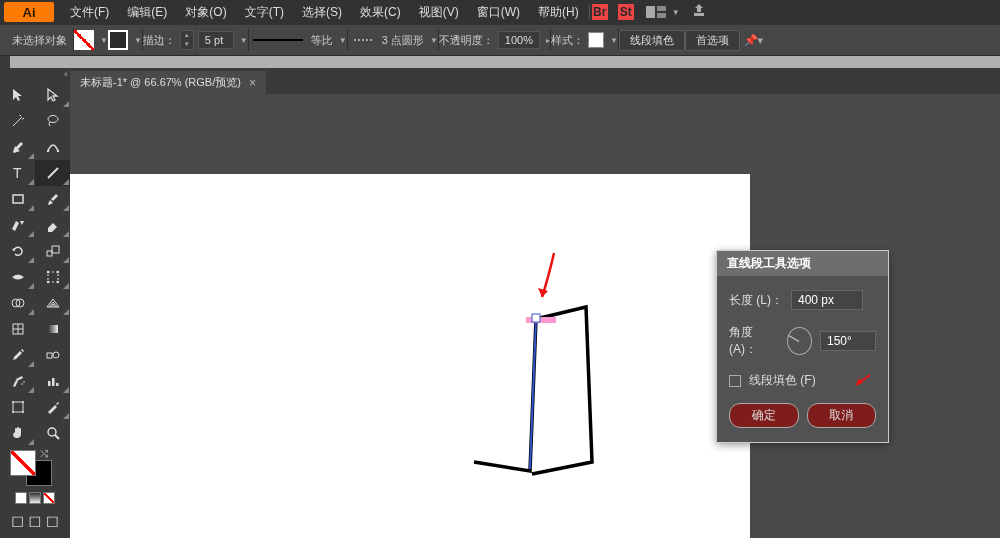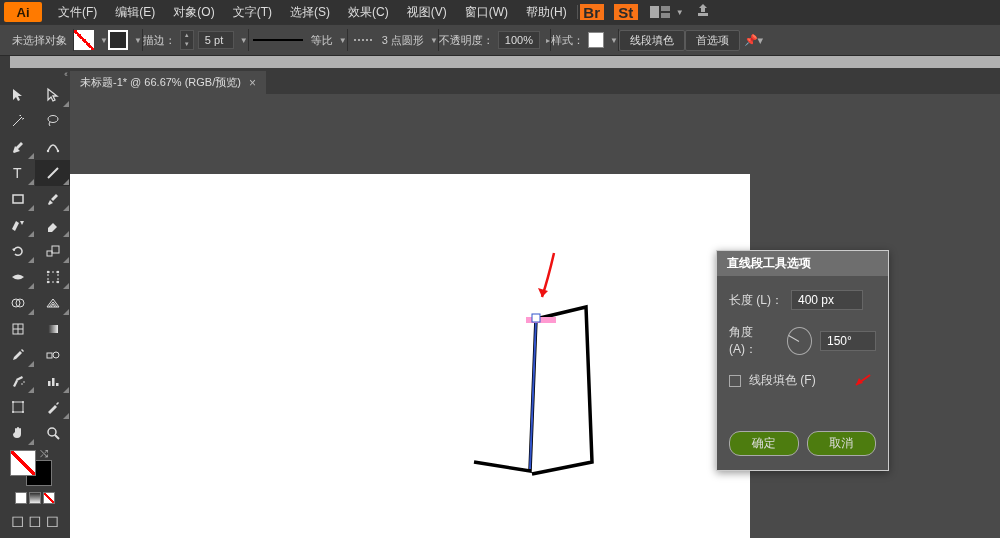--- a/index.html
+++ b/index.html
@@ -1,22 +1,22 @@
 <!DOCTYPE html>
 <html><head>
   <meta charset="utf-8">
   <style>
     * { margin: 0; padding: 0; box-sizing: border-box; font-family: "Microsoft YaHei", sans-serif; }
     body { width: 1000px; height: 538px; background: #b0b0b0; overflow: hidden; position: relative; }
     
     .menubar { height: 24px; background: #323232; display: flex; align-items: center; gap: 2px; padding: 0 4px; }
-    .app-logo { width: 38px; height: 20px; background: #ff7a00; color: #2a1800; font-weight: bold; display: flex; align-items: center; justify-content: center; font-size: 13px; border-radius: 2px; margin-right: 6px; }
+    .app-logo { width: 50px; height: 20px; background: #ff7a00; color: #2a1800; font-weight: bold; display: flex; align-items: center; justify-content: center; font-size: 13px; border-radius: 2px; margin-right: 6px; }
     .menu-item { color: #ddd; font-size: 12px; padding: 0 8px; cursor: pointer; }
     .menu-divider { width: 1px; height: 14px; background: #555; }
-    .br-badge, .st-badge { width: 24px; height: 16px; background: #f97316; color: #2a2a2a; font-size: 15px; font-weight: bold; display: flex; align-items: center; justify-content: center; }
+    .br-badge, .st-badge { width: 16px; height: 16px; background: #ef4444; color: #2a2a2a; font-size: 12px; font-weight: bold; display: flex; align-items: center; justify-content: center; }
     .layout-icon { width: 22px; height: 14px; display: flex; align-items: center; }
     .layout-icon svg { width: 20px; height: 12px; }
     .share-icon { color: #999; }
     
     .optionsbar { height: 32px; background: #464646; display: flex; align-items: center; padding: 0 6px; border-top: 1px solid #333; border-bottom: 1px solid #2a2a2a; }
     .no-select { color: #ccc; font-size: 11px; margin: 0 6px; }
     .swatch-group { display: flex; gap: 4px; align-items: center; }
     .fill-swatch { width: 20px; height: 20px; background: #fff; position: relative; }
     .fill-swatch::after { content: ''; position: absolute; inset: 0; background: linear-gradient(to top right, transparent 45%, red 45%, red 55%, transparent 55%); }
     .stroke-swatch { width: 20px; height: 20px; background: #2b2b2b; border: 2px solid #fff; }
@@ -58,21 +58,21 @@
     
     .dialog { position: absolute; top: 250px; left: 716px; width: 173px; background: #525252; border: 1px solid #ccc; box-shadow: 0 2px 8px rgba(0,0,0,0.4); }
     .dlg-title { background: #6e6e6e; color: #fff; font-size: 12px; padding: 4px 10px; font-weight: bold; }
     .dlg-body { padding: 14px 12px; }
     .dlg-row { display: flex; align-items: center; gap: 8px; margin-bottom: 14px; color: #ddd; font-size: 12px; }
     .dlg-input { background: #444; border: 1px solid #666; color: #fff; font-size: 12px; padding: 2px 6px; width: 72px; }
     .angle-dial { width: 28px; height: 28px; border: 1px solid #aaa; border-radius: 50%; position: relative; }
     .angle-dial::after { content: ''; position: absolute; top: 50%; left: 50%; width: 12px; height: 1px; background: #ccc; transform-origin: left center; transform: rotate(-150deg); }
     .chk { width: 12px; height: 12px; border: 1px solid #aaa; display: inline-block; }
     .dlg-btns { display: flex; gap: 8px; justify-content: center; }
-    .dlg-btn { flex: 1; background: #4d7c0f; border: 1px solid #aaa; border-radius: 11px; color: #ddd; font-size: 12px; padding: 3px 0; text-align: center; cursor: pointer; margin-top: 28px; }
+    .dlg-btn { flex: 1; background: #7f1d1d; border: 1px solid #aaa; border-radius: 11px; color: #ddd; font-size: 12px; padding: 3px 0; text-align: center; cursor: pointer; }
     
     .red-arrow { position: absolute; }
   </style>
 </head>
 <body>
 
 <div class="menubar">
   <div class="app-logo">Ai</div>
   <span class="menu-item">文件(F)</span>
   <span class="menu-item">编辑(E)</span>

